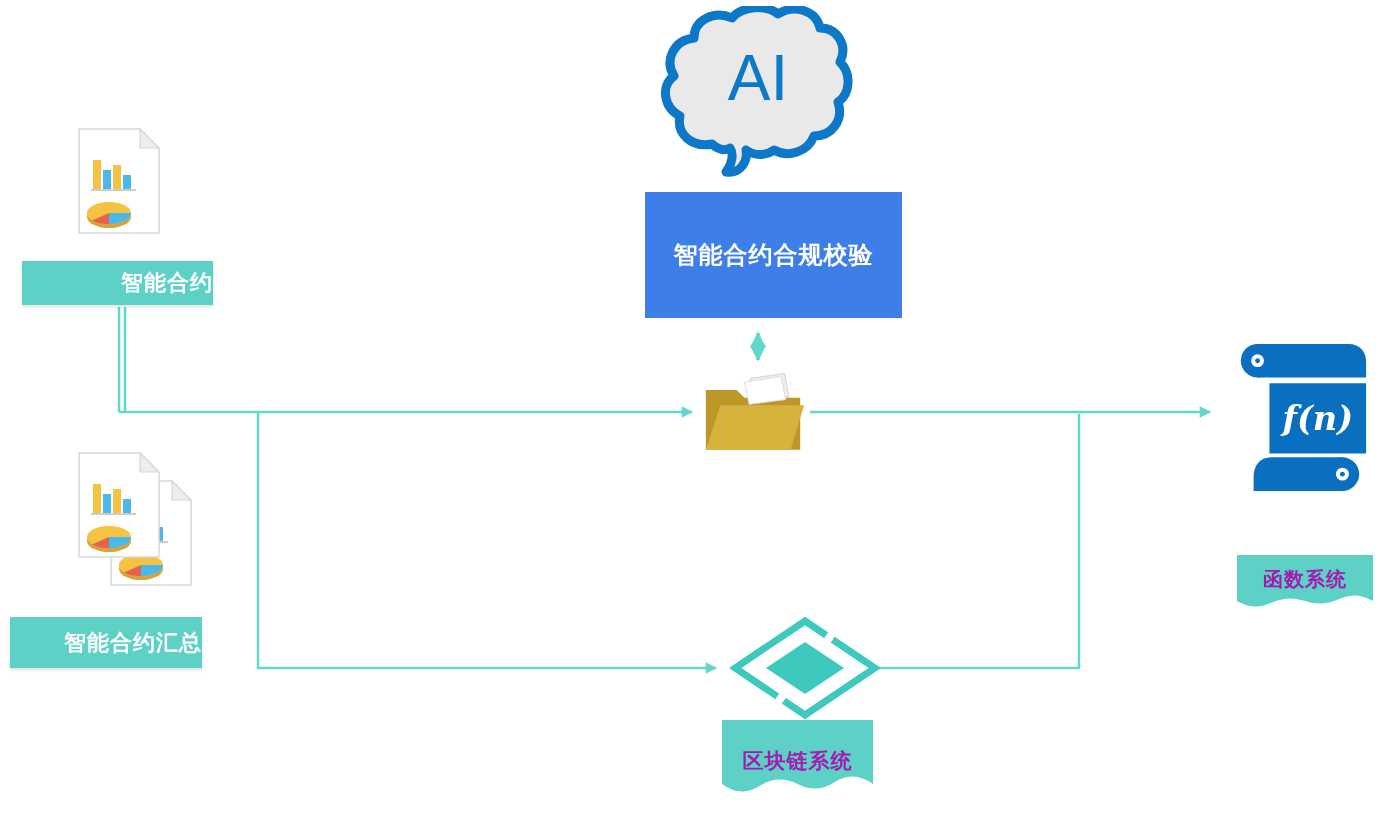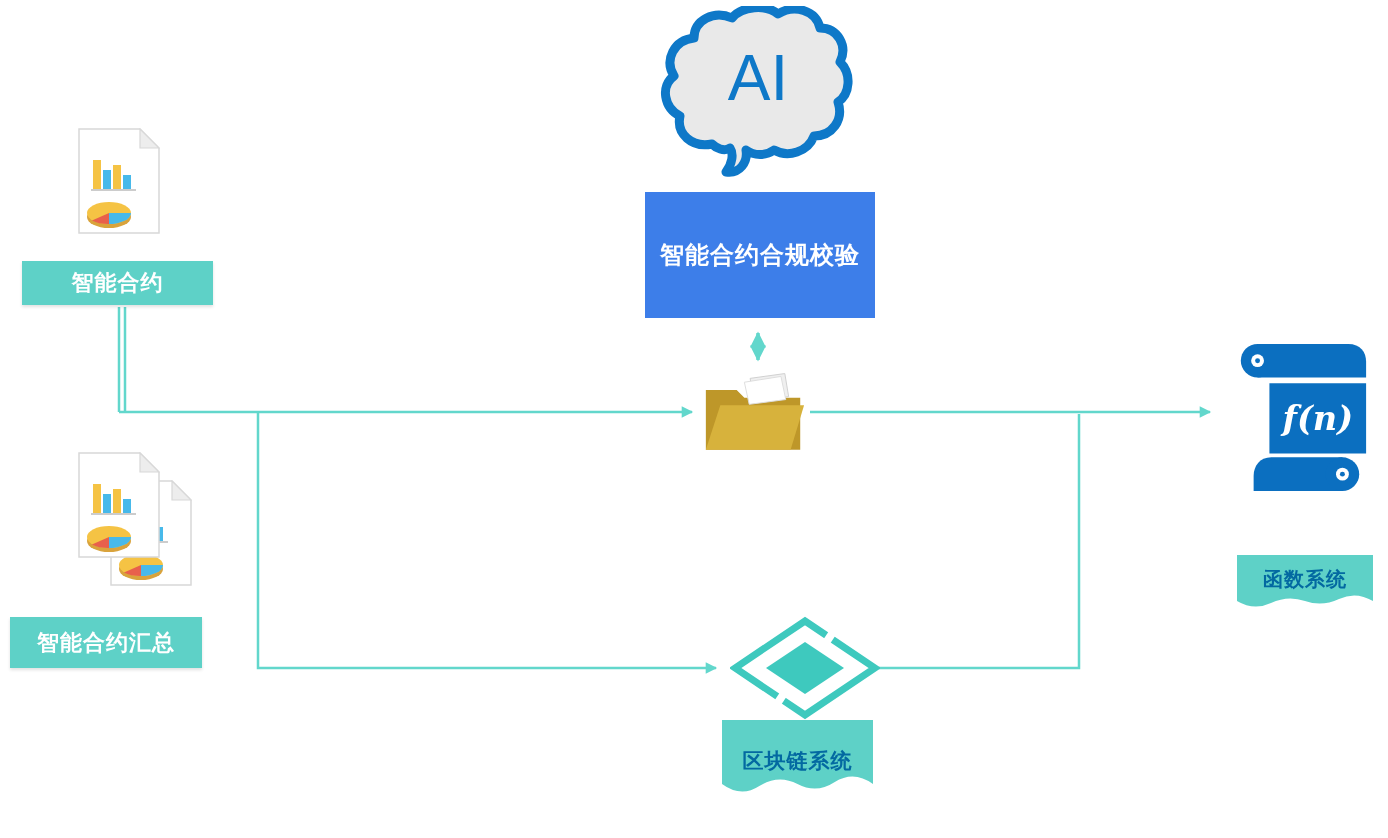--- a/index.html
+++ b/index.html
@@ -15,27 +15,27 @@
   }
   *{margin:0;padding:0;box-sizing:border-box}
   body{font-family:"Liberation Sans","DejaVu Sans",sans-serif;background:#fff}
   #canvas{position:relative;width:1388px;height:838px;background:#fff;overflow:hidden}
   .abs{position:absolute}
   .cline{stroke:var(--teal-line);stroke-width:2.5;fill:none}
   .cline.thick{stroke-width:3.5}
   .arrow-head{fill:var(--teal-line)}
   .brain{fill:var(--brain-fill);stroke:var(--brain-blue);stroke-width:9;stroke-linejoin:round;stroke-linecap:round}
   .brain-text{fill:var(--brain-blue);font-size:64px;font-family:"Liberation Sans",sans-serif}
-  .blue-box{left:645px;top:192px;width:230px;height:126px;background:var(--blue-box);
+  .blue-box{left:645px;top:192px;width:257px;height:126px;background:var(--blue-box);
     display:flex;align-items:center;justify-content:center}
   .blue-box span{color:#fff;font-size:24px;font-weight:bold;letter-spacing:1px}
-  .banner-rect{background:var(--teal-banner);display:flex;align-items:center;justify-content:center;
+  .banner-rect{background:var(--teal-banner);display:flex;align-items:center;justify-content:flex-end;
     color:#fff;font-weight:bold;font-size:22px;letter-spacing:1px;box-shadow:0 2px 3px rgba(0,0,0,.12)}
   .banner-wavy .wave{position:absolute;left:0;top:0;width:100%;height:100%}
-  .banner-wavy .txt{position:absolute;left:0;width:100%;text-align:center;color:#0369a1;font-weight:bold;letter-spacing:1px}
+  .banner-wavy .txt{position:absolute;left:0;width:100%;text-align:center;color:#a21caf;font-weight:bold;letter-spacing:1px}
   .fn-text{fill:#fff;font-family:"DejaVu Serif","Liberation Serif",serif;font-style:italic;font-weight:bold;font-size:34px}
 </style>
 </head>
 <body>
 
 <div id="canvas">
 
   <svg class="abs" style="left:0;top:0" width="1388" height="838">
     <defs>
       <marker id="arr" viewBox="0 0 12 12" refX="10" refY="6" markerWidth="5.5" markerHeight="5.5" orient="auto-start-reverse">

